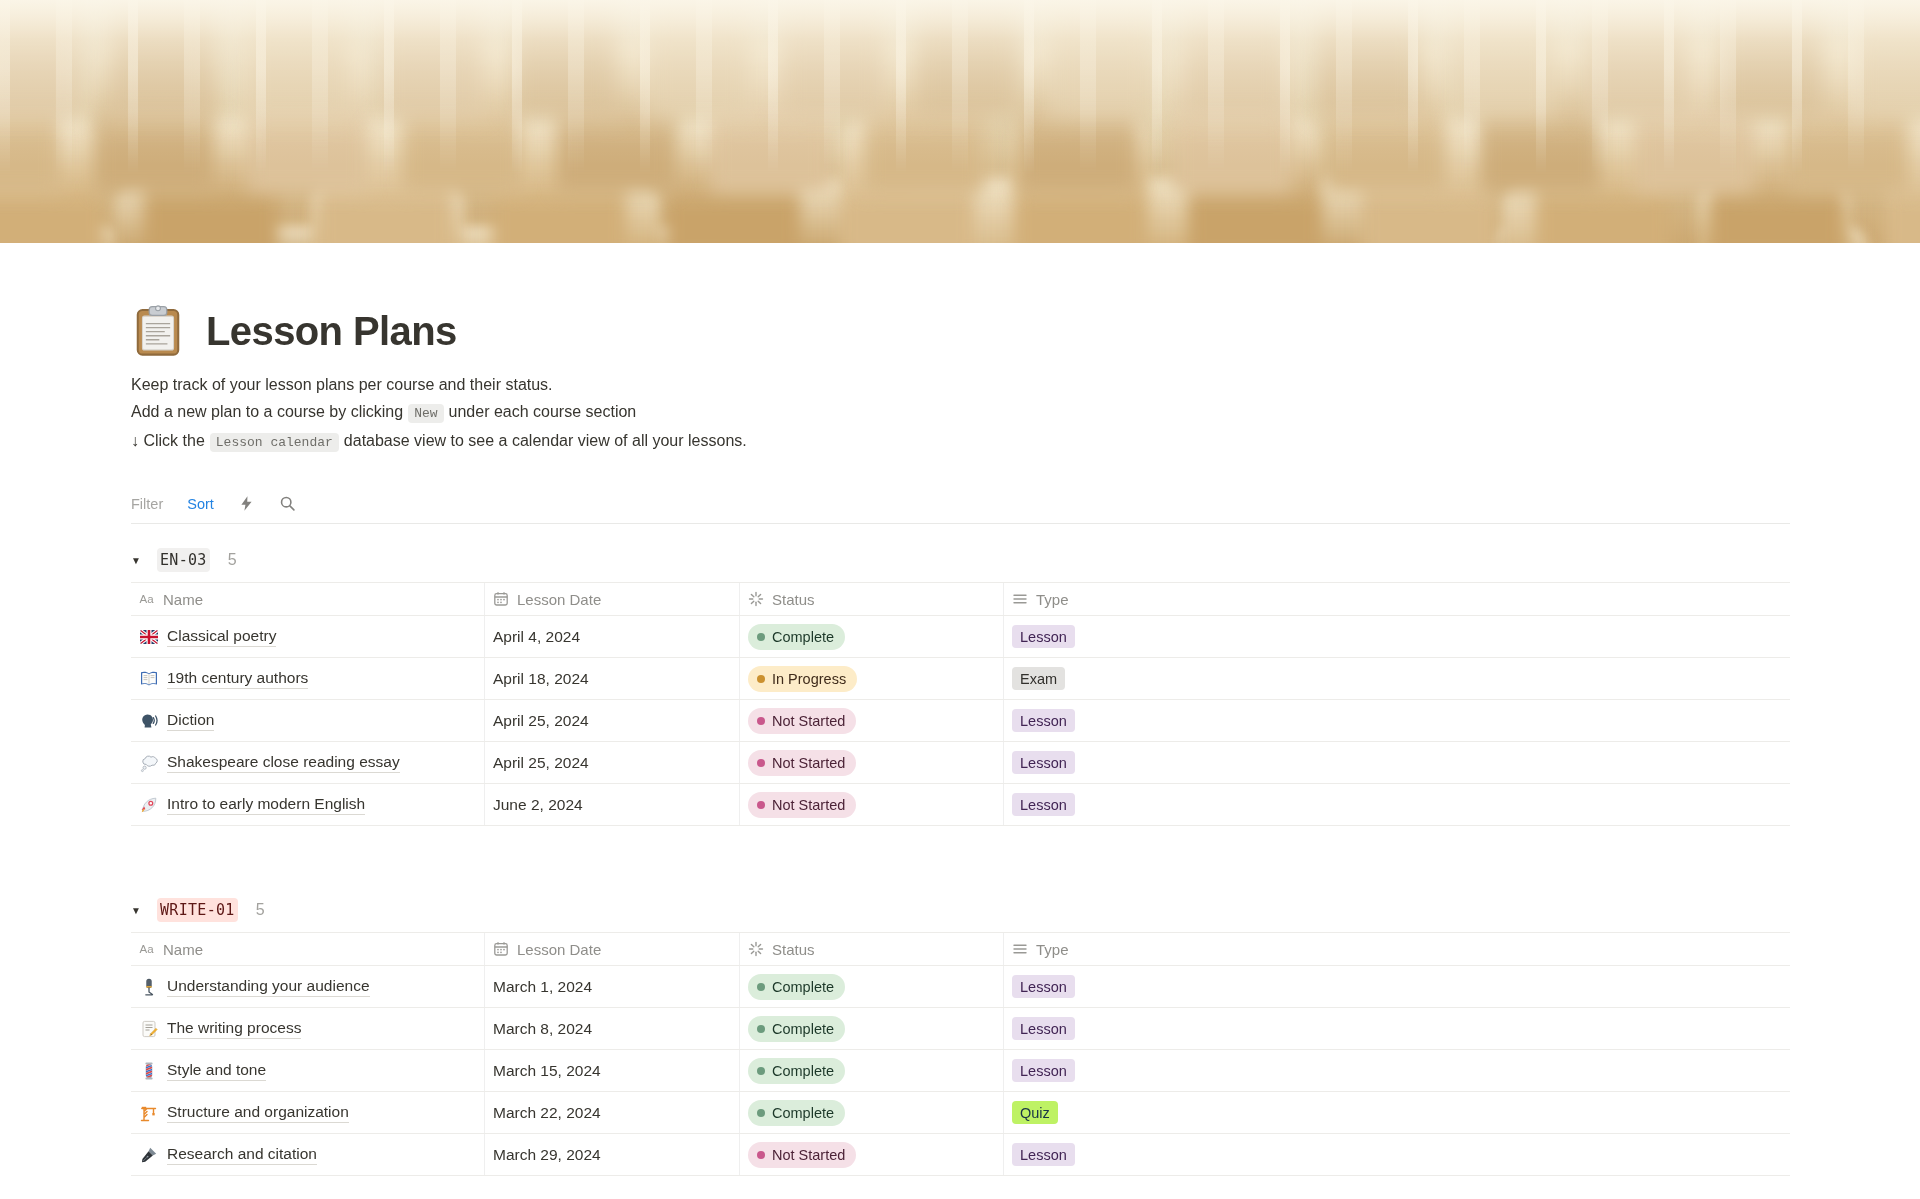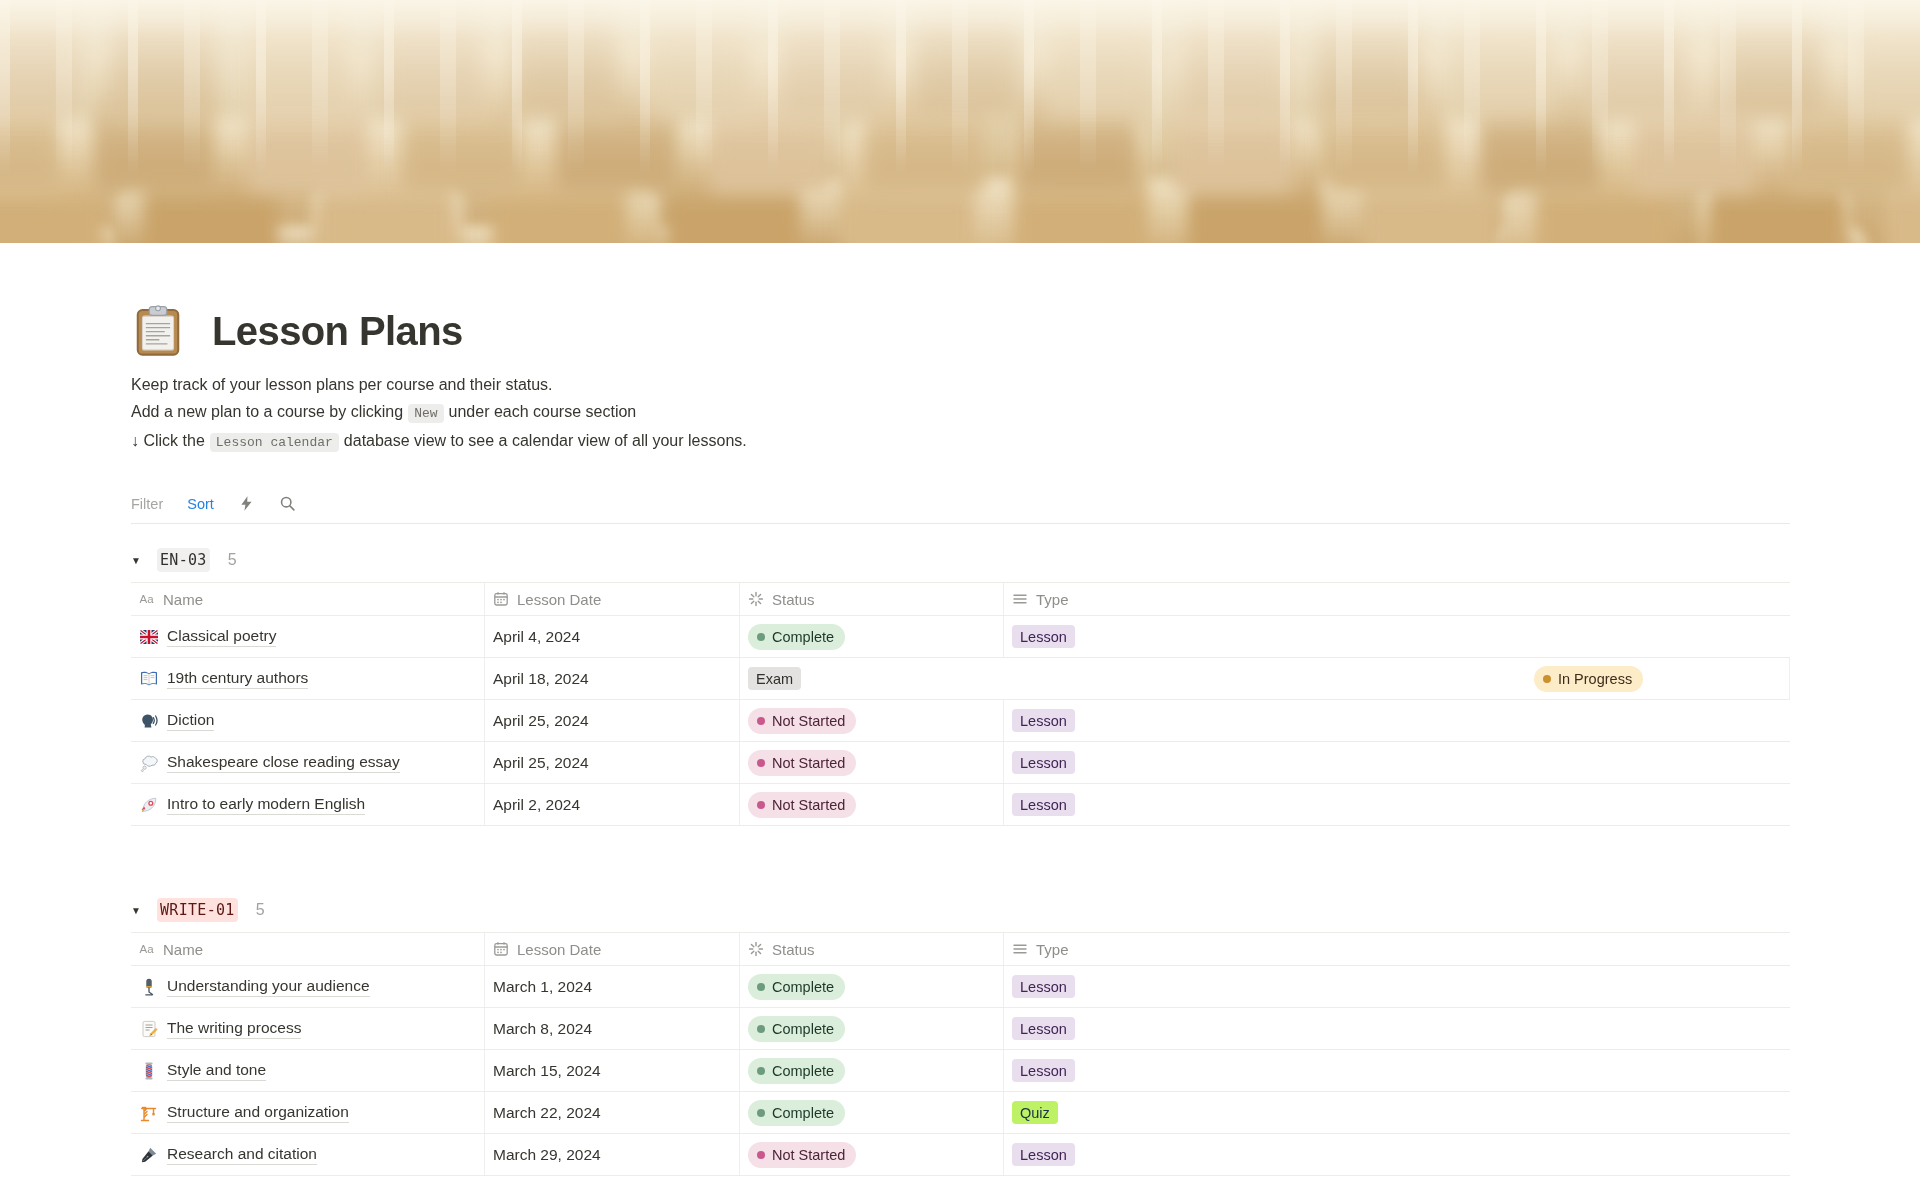--- a/index.html
+++ b/index.html
@@ -14,21 +14,21 @@
   .cover-glow { position:absolute; inset:0;
     background:linear-gradient(180deg,rgba(251,246,233,0.95) 0%,rgba(249,241,223,0.55) 16%,rgba(247,237,215,0.2) 42%,rgba(0,0,0,0) 68%); }
   .cover-streaks { position:absolute; inset:0;
     background:repeating-linear-gradient(90deg,rgba(255,252,242,0.45) 0 10px,rgba(255,252,242,0) 10px 56px,rgba(255,252,242,0.3) 56px 72px,rgba(255,252,242,0) 72px 128px);
     -webkit-mask-image:linear-gradient(#000 0%,#000 28%,transparent 72%);
             mask-image:linear-gradient(#000 0%,#000 28%,transparent 72%); }
 
   
   .content { padding:0 130px 0 131px; }
 
-  .title-row { margin-top:60px; display:flex; align-items:center; gap:27px; }
+  .title-row { margin-top:60px; display:flex; align-items:center; gap:21px; }
   .title-icon svg { width:54px; height:56px; display:block; }
   h1.page-title { font-size:40px; font-weight:700; letter-spacing:-0.6px; color:#37352F; }
 
   .desc { margin-top:12px; font-size:16px; line-height:27px; color:#37352F; }
   .code { font-family:"Liberation Mono","DejaVu Sans Mono",monospace; font-size:13px;
     background:rgba(135,131,120,0.15); color:#6F6E69; padding:2px 6px; border-radius:4px; margin:0 5px; }
 
   
   .toolbar { margin-top:28px; height:40px; display:flex; justify-content:space-between;
     align-items:stretch; border-bottom:1px solid #E9E9E7; }
@@ -373,29 +373,29 @@
   </div>
 
   <div class="trow">
     <div class="cell c1 vline">
       <svg class="emoji">
                   <use href="#i-open-book-icon"></use>
                 </svg>
       <span class="ttl">19th century authors</span>
     </div>
     <div class="cell c2 vline">April 18, 2024</div>
-    <div class="cell c4">
-      <span class="chip" style="background: rgb(227, 226, 224); color: rgb(50, 48, 44);">Exam</span>
-    </div>
     <div class="cell c3 vline">
       <span class="pill" style="background: rgb(253, 236, 200); color: rgb(64, 44, 27);">
         <span class="dot" style="background: rgb(203, 145, 47);"></span>
         <span class="pill-label">In Progress</span>
       </span>
     </div>
+    <div class="cell c4">
+      <span class="chip" style="background: rgb(227, 226, 224); color: rgb(50, 48, 44);">Exam</span>
+    </div>
   </div>
 
   <div class="trow">
     <div class="cell c1 vline">
       <svg class="emoji">
                   <use href="#i-speaking-head-icon"></use>
                 </svg>
       <span class="ttl">Diction</span>
     </div>
     <div class="cell c2 vline">April 25, 2024</div>
@@ -429,21 +429,21 @@
     </div>
   </div>
 
   <div class="trow">
     <div class="cell c1 vline">
       <svg class="emoji">
                   <use href="#i-rocket-icon"></use>
                 </svg>
       <span class="ttl">Intro to early modern English</span>
     </div>
-    <div class="cell c2 vline">April 2, 2024</div>
+    <div class="cell c2 vline">June 2, 2024</div>
     <div class="cell c3 vline">
       <span class="pill" style="background: rgb(245, 224, 231); color: rgb(76, 35, 55);">
         <span class="dot" style="background: rgb(201, 88, 140);"></span>
         <span class="pill-label">Not Started</span>
       </span>
     </div>
     <div class="cell c4">
       <span class="chip" style="background: rgb(232, 222, 238); color: rgb(65, 36, 84);">Lesson</span>
     </div>
   </div>

